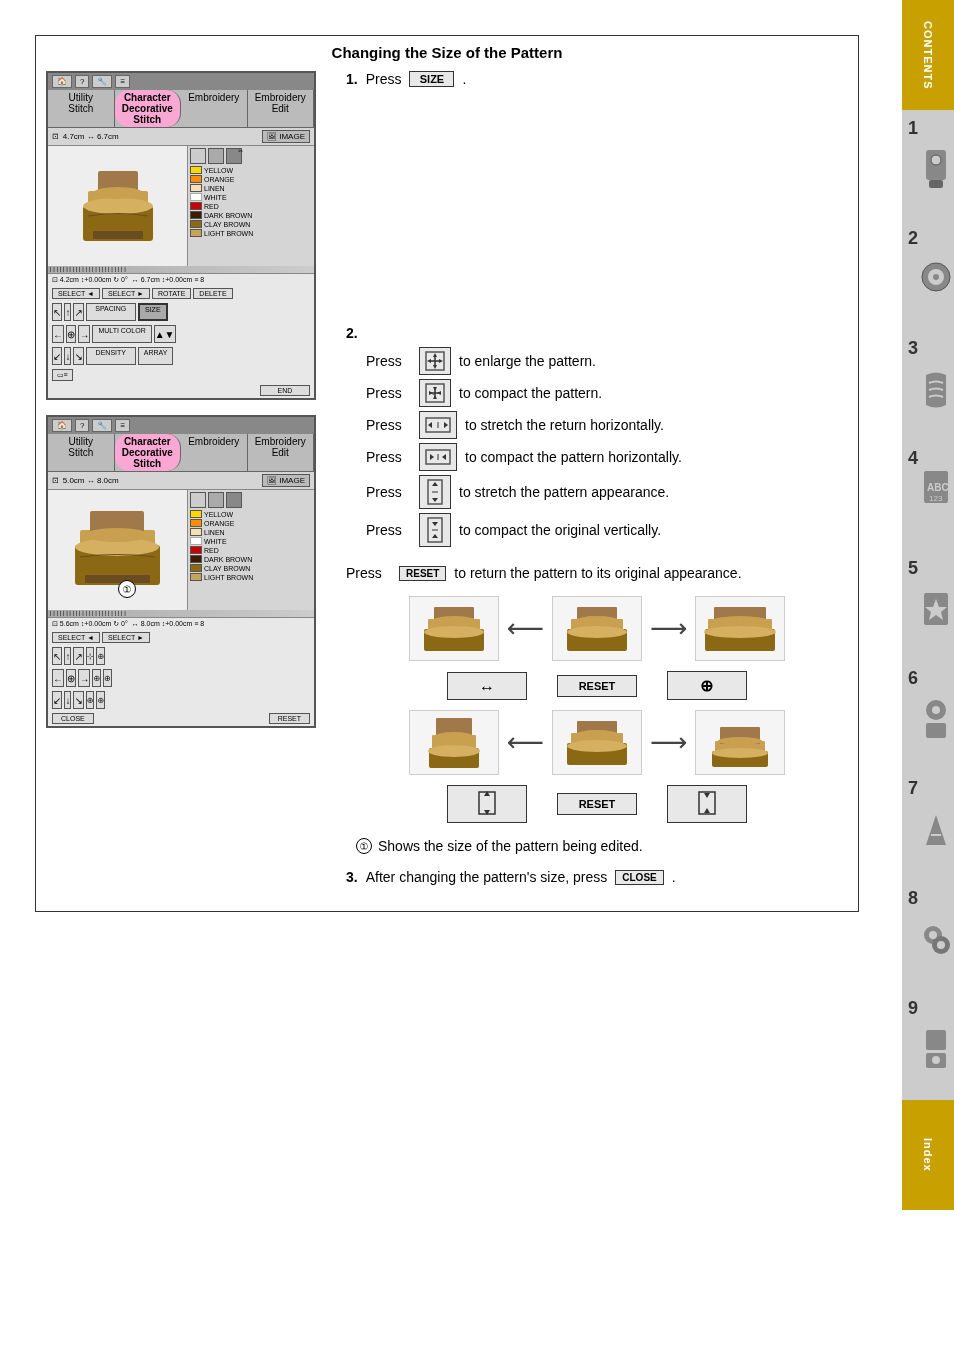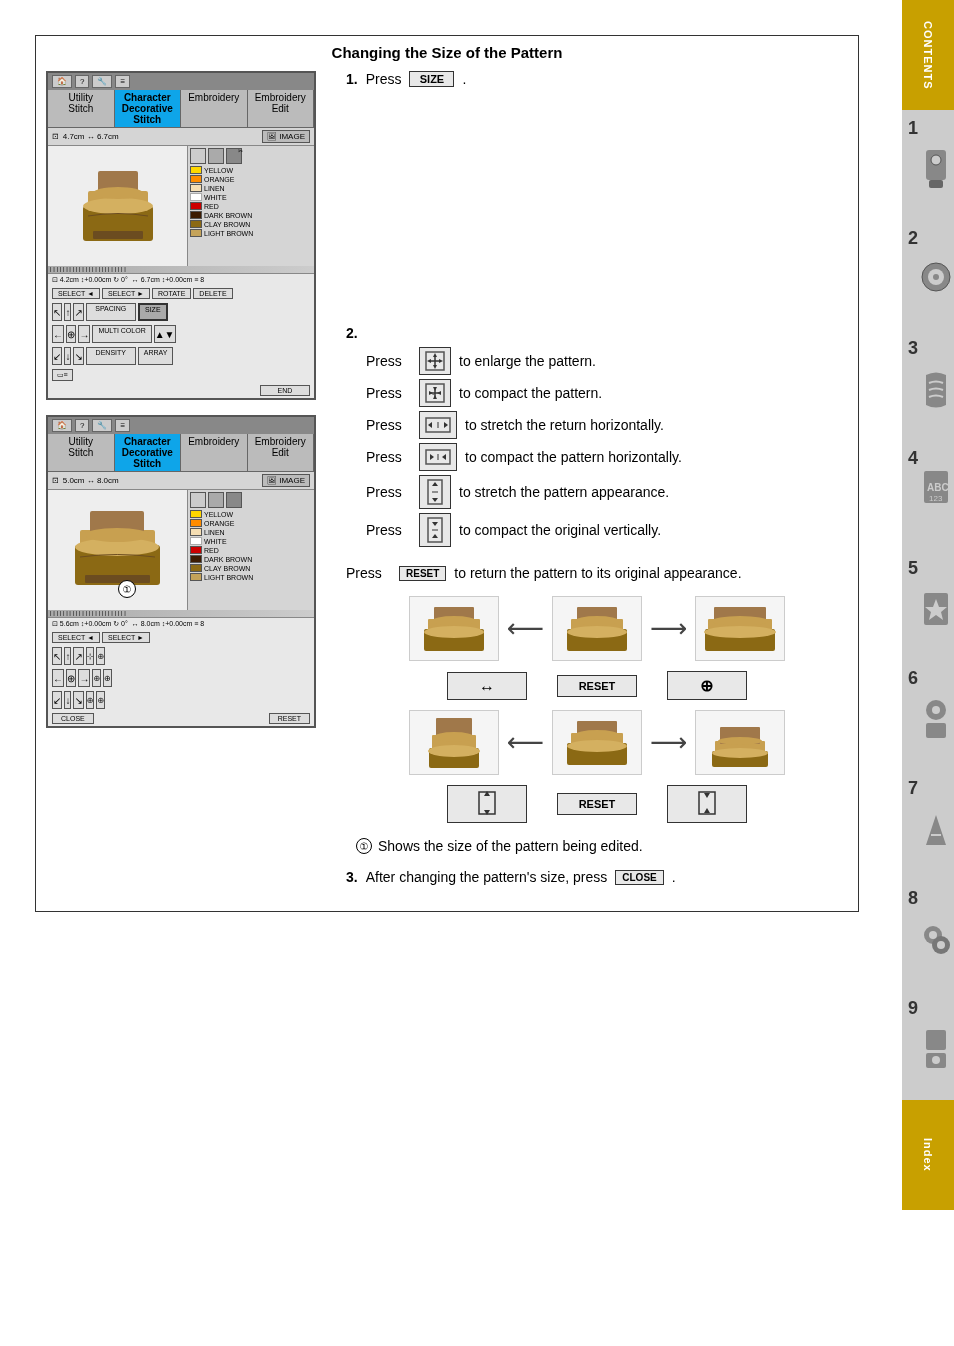--- a/index.html
+++ b/index.html
@@ -139,22 +139,23 @@
 
     .screen-menu-item {
       border-right: 1px solid #666;
       padding: 2px 6px;
       font-size: 10px;
       flex: 1;
       text-align: center;
     }
 
     .screen-menu-item.active {
-      background: #0ea5e9;
+      background: #f9a8d4;
       font-weight: bold;
+      border-radius: 14px;
     }
 
     .screen-info-row {
       display: flex;
       align-items: center;
       padding: 2px 4px;
       background: #d5d5d5;
       border-bottom: 1px solid #888;
       font-size: 8px;
       gap: 4px;

